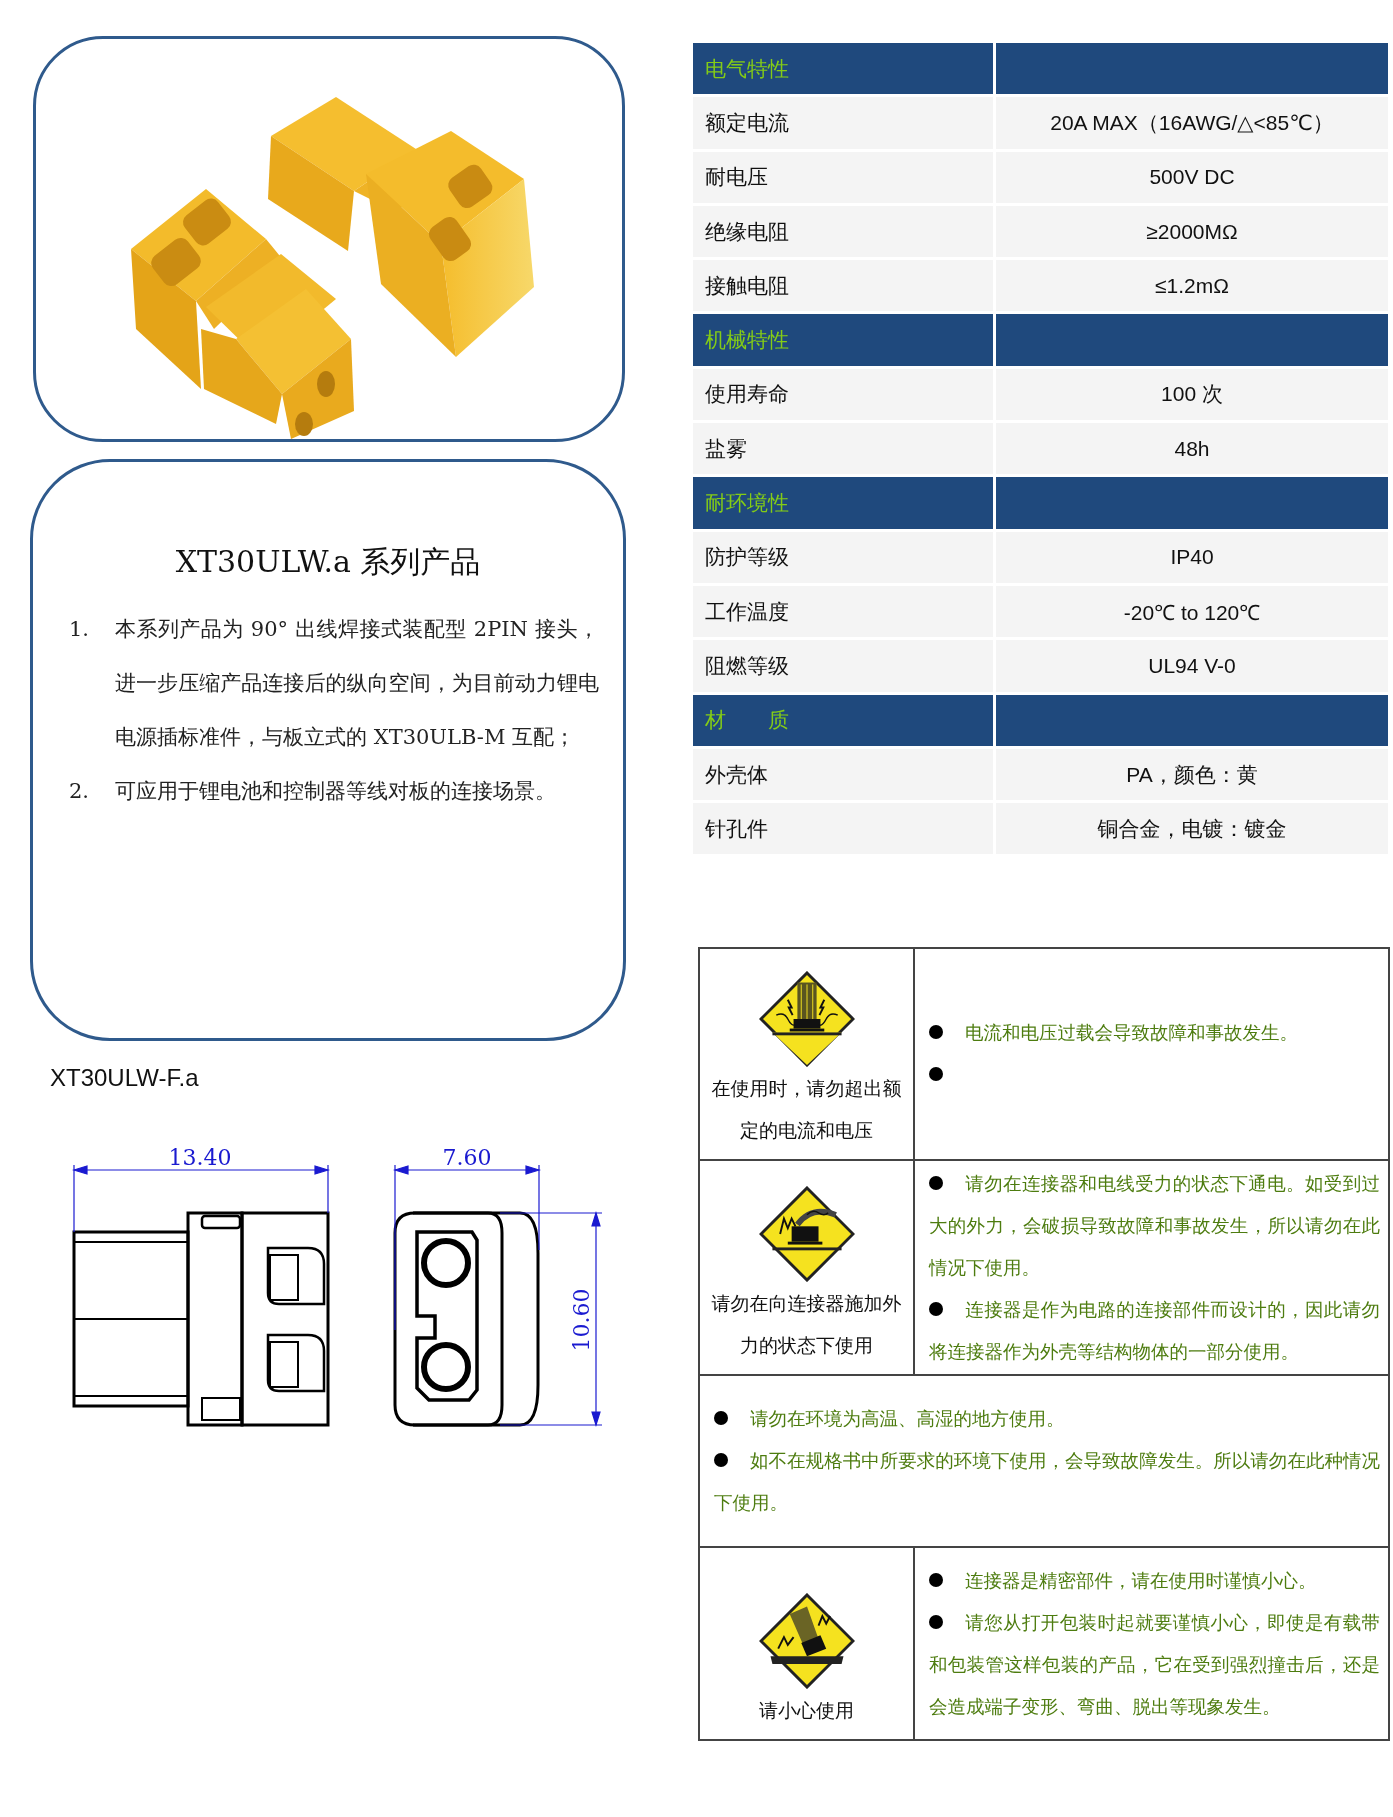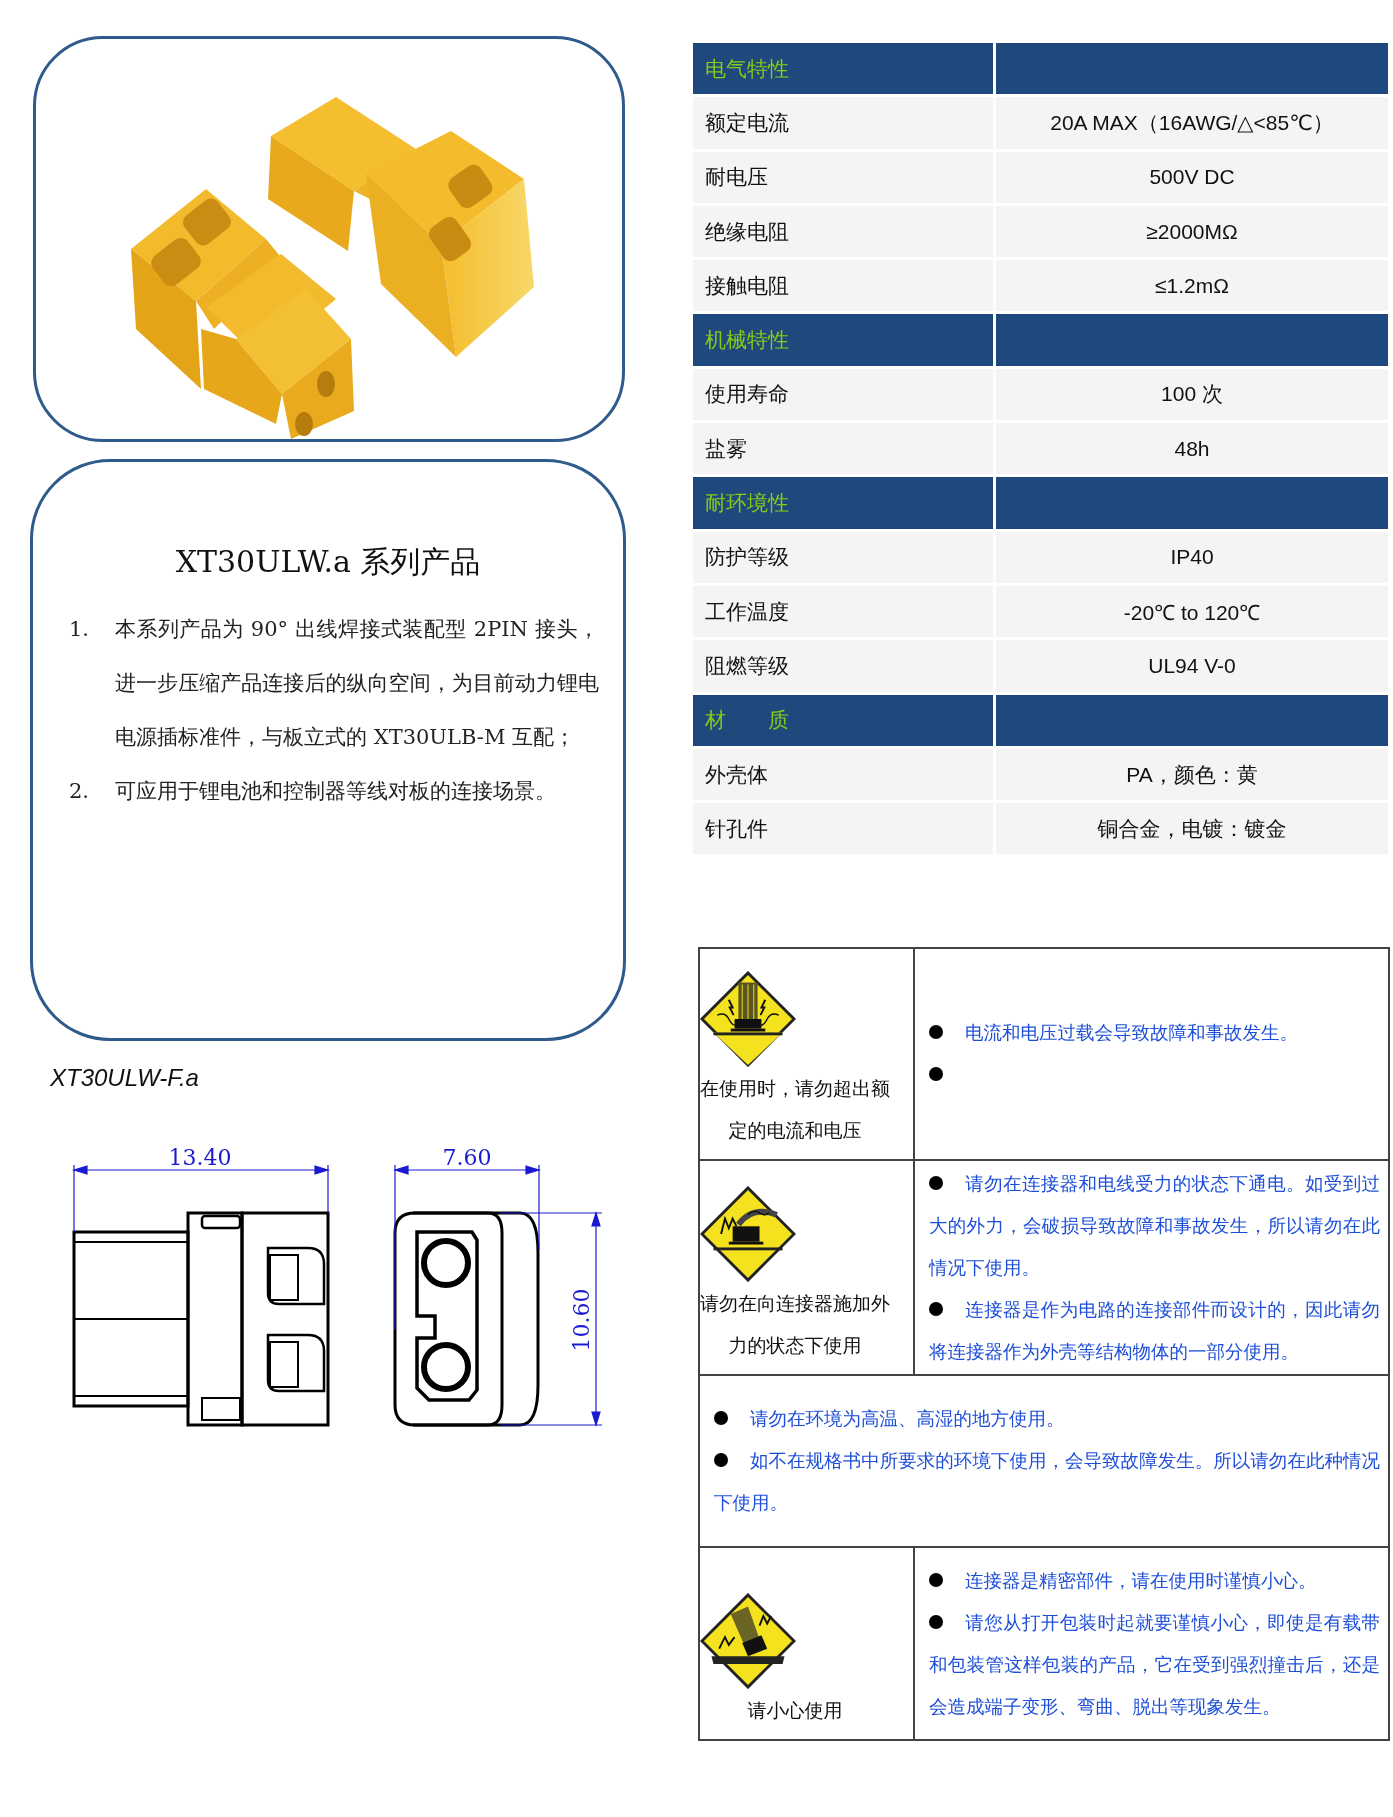--- a/index.html
+++ b/index.html
@@ -8,36 +8,36 @@
   
   .photo-box{left:33px;top:36px;width:592px;height:406px;border:3px solid #2f5a8c;border-radius:70px;box-sizing:border-box;background:#fff;overflow:hidden;}
   .photo-box svg{position:absolute;left:0;top:0;}
   
   .desc-box{left:30px;top:459px;width:596px;height:582px;border:3px solid #2f5a8c;border-radius:80px;box-sizing:border-box;background:#fff;}
   .desc-title{position:absolute;left:0;right:0;top:80px;text-align:center;font-family:"DejaVu Serif","Liberation Serif",serif;font-size:30px;color:#111;letter-spacing:0px;}
   .desc-list{position:absolute;left:36px;top:140px;width:530px;margin:0;padding:0;list-style:none;font-family:"DejaVu Serif","Liberation Serif",serif;font-size:21px;line-height:54px;color:#222;}
   .desc-list li{position:relative;padding-left:46px;text-align:justify;}
   .desc-list .num{position:absolute;left:0;top:0;}
   
-  .model-label{left:50px;top:1064px;font-family:"Liberation Sans",sans-serif;font-size:24px;color:#111;font-style:italic;}
+  .model-label{left:50px;top:1064px;font-family:"Liberation Sans",sans-serif;font-size:24px;color:#111;}
   .drawing{left:0;top:1120px;}
   
   .spec{left:693px;top:43px;width:695px;display:grid;grid-template-columns:300px 392px;column-gap:3px;row-gap:3px;grid-auto-rows:51.3px;}
   .spec .cell{display:flex;align-items:center;font-size:21px;}
   .spec .hdr{background:#1f497d;color:#84cc16;font-family:Liberation Serif, serif;}
   .spec .dat{background:#f4f4f4;color:#111;}
   .spec .lab{padding-left:12px;}
   .spec .val{justify-content:center;font-family:"Liberation Sans Narrow","Liberation Sans",sans-serif;}
   
   .warn{left:698px;top:947px;width:692px;border:2px solid #444;box-sizing:border-box;}
   .warn-row{display:flex;border-top:2px solid #444;}
   .warn-row:first-child{border-top:none;}
-  .warn-left{width:215px;border-right:2px solid #444;box-sizing:border-box;display:flex;flex-direction:column;align-items:flex-start;justify-content:flex-end;padding-bottom:8px;}
+  .warn-left{width:215px;border-right:2px solid #444;box-sizing:border-box;display:flex;flex-direction:column;align-items:center;justify-content:flex-end;padding-bottom:8px;}
   .warn-left .cap{font-size:19px;line-height:42px;text-align:center;color:#111;width:190px;}
-  .warn-right{flex:1;padding:0 8px 0 14px;font-family:"DejaVu Serif","Liberation Serif",serif;font-size:18.5px;line-height:42px;color:#1d4ed8;display:flex;flex-direction:column;justify-content:center;}
+  .warn-right{flex:1;padding:0 8px 0 14px;font-family:"DejaVu Serif","Liberation Serif",serif;font-size:18.5px;line-height:42px;color:#4d7c0f;display:flex;flex-direction:column;justify-content:center;}
   .warn-right p{margin:0;text-align:justify;}
   .bullet{display:inline-block;width:14px;height:14px;border-radius:50%;background:#000;margin-right:22px;vertical-align:middle;position:relative;top:-2px;}
   .diamond{width:96px;height:96px;}
 </style>
 </head>
 <body>
 
 <div class="abs photo-box">
   <svg width="586" height="400" viewBox="0 0 586 400">
     <defs>

